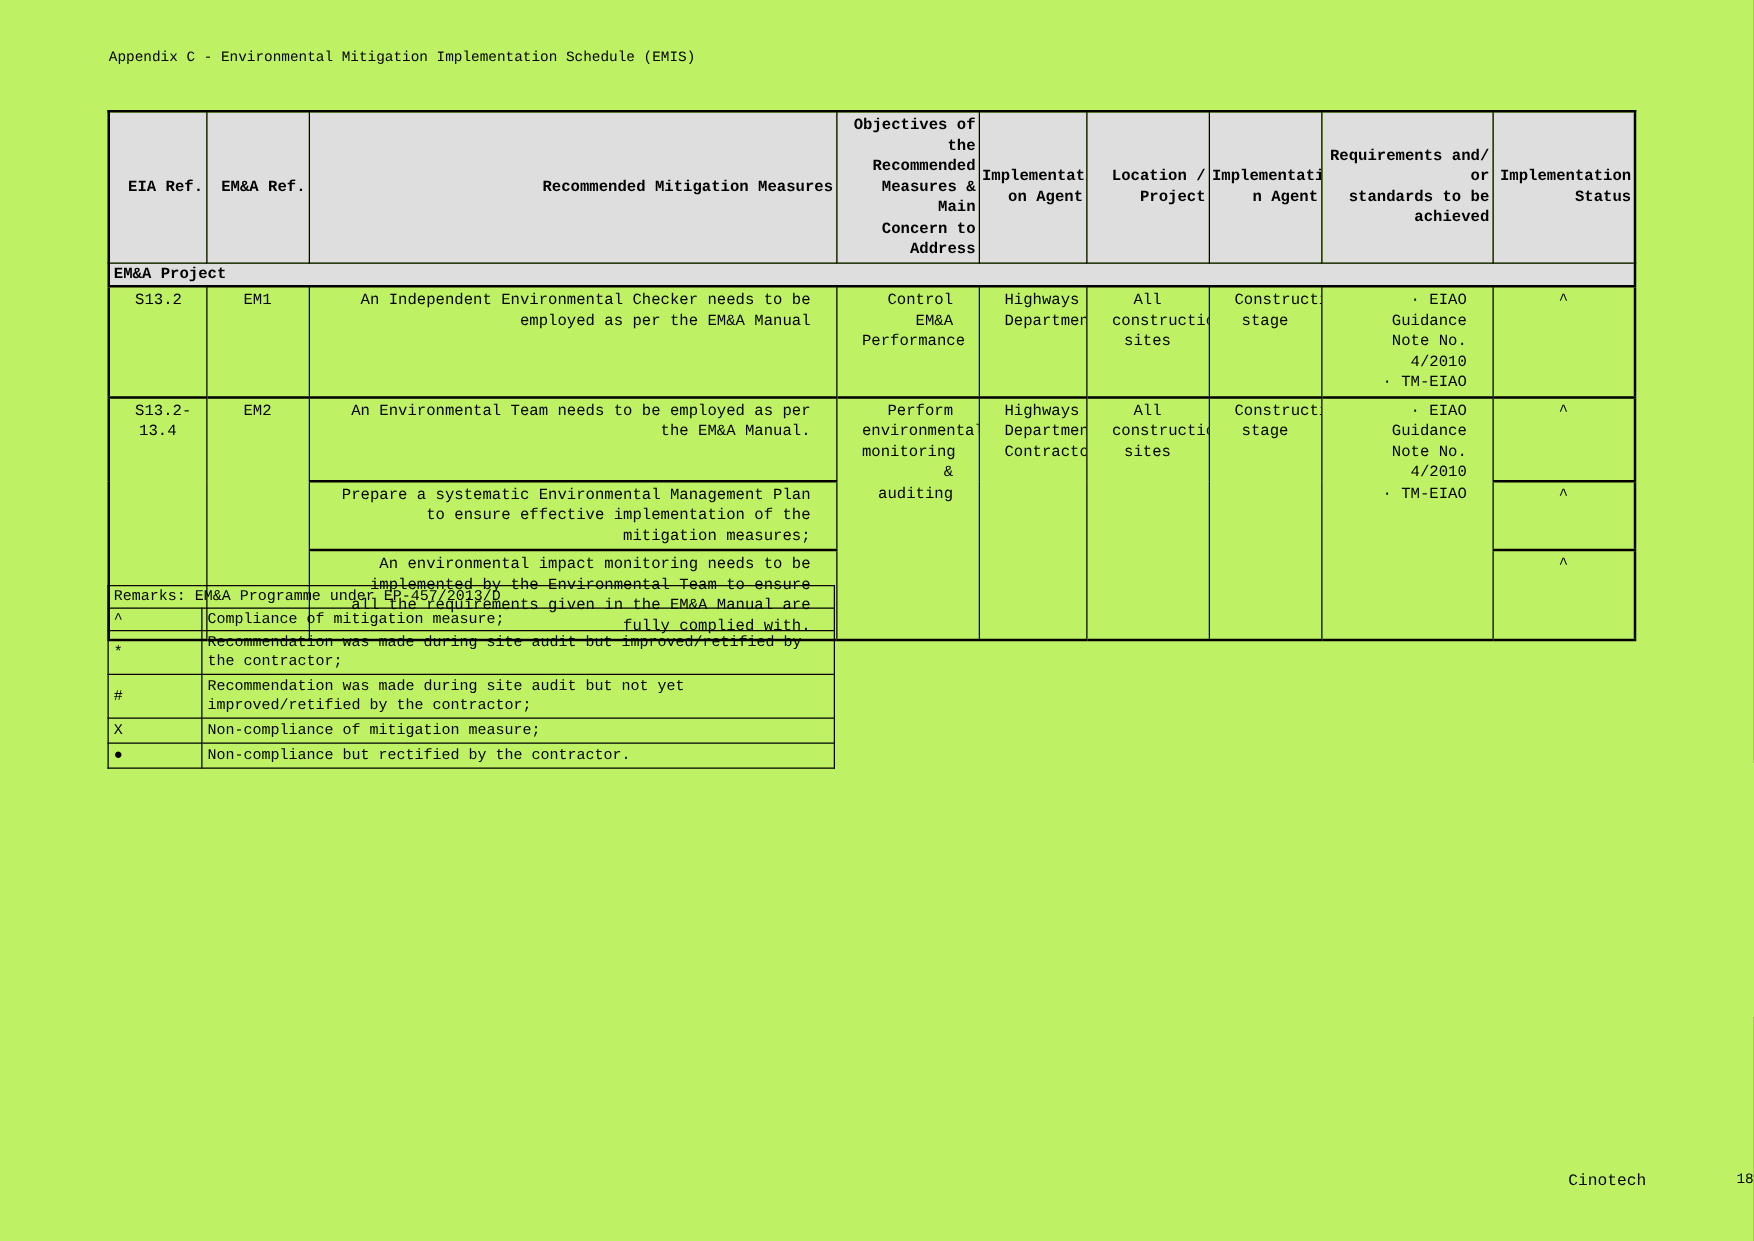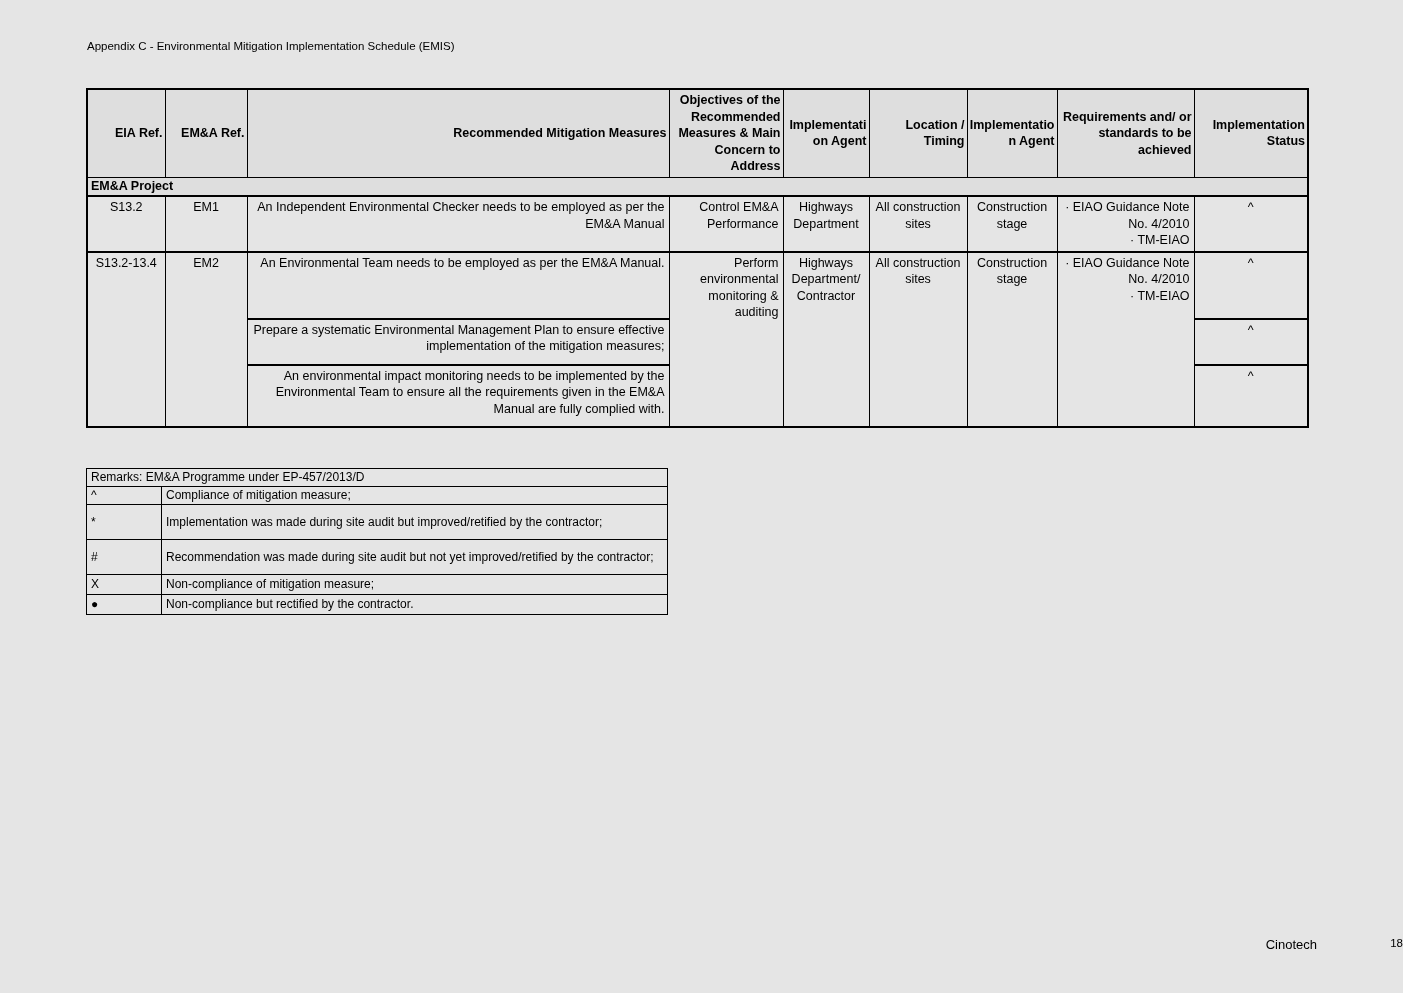--- a/index.html
+++ b/index.html
@@ -1,22 +1,22 @@
 <!DOCTYPE html>
 <html><head>
 <meta charset="utf-8">
 <style>
   * { margin: 0; padding: 0; box-sizing: border-box; }
   html, body { background: #888; }
   .page {
     position: relative;
     width: 1403px;
     height: 993px;
-    background: #e5e5e5;
-    font-family: Liberation Sans, sans-serif;
+    background: #bef264;
+    font-family: Liberation Mono, monospace;
     color: #000000;
     overflow: hidden;
   }
   .doc-title {
     position: absolute;
     left: 87px;
     top: 40px;
     font-size: 11.5px;
   }
 
@@ -27,21 +27,21 @@
     top: 88px;
     width: 1221px;
     border-collapse: collapse;
     table-layout: fixed;
     font-size: 12.5px;
     line-height: 16.5px;
   }
   table.main td, table.main th {
     border: 1px solid #000;
     vertical-align: top;
-    padding: 2px 4px;
+    padding: 2px 20px;
     overflow: hidden;
   }
   table.main { border: 2px solid #000; }
   table.main th {
     background: #dedede;
     font-weight: bold;
     text-align: right;
     vertical-align: middle;
     white-space: pre-line;
     border-bottom: 1px solid #000;
@@ -133,21 +133,21 @@
       <th>EM&amp;A Ref.</th>
       <th>Recommended Mitigation Measures</th>
       <th>Objectives of the
 Recommended
 Measures &amp; Main
 Concern to
 Address</th>
       <th>Implementati
 on Agent</th>
       <th>Location /
-Timing</th>
+Project</th>
       <th>Implementatio
 n Agent</th>
       <th>Requirements and/ or
 standards to be
 achieved</th>
       <th>Implementation
 Status</th>
     </tr>
     <tr class="section-row h-section">
       <td colspan="9">EM&amp;A Project</td>
@@ -195,21 +195,21 @@
     <tbody>
         <tr class="r-title">
       <td colspan="2">Remarks: EM&amp;A Programme under EP-457/2013/D</td>
     </tr>
     <tr class="r-caret">
       <td>^</td>
       <td>Compliance of mitigation measure;</td>
     </tr>
     <tr class="r-star">
       <td>*</td>
-      <td>Implementation was made during site audit but improved/retified by the contractor;</td>
+      <td>Recommendation was made during site audit but improved/retified by the contractor;</td>
     </tr>
     <tr class="r-hash">
       <td>#</td>
       <td>Recommendation was made during site audit but not yet improved/retified by the contractor;</td>
     </tr>
     <tr class="r-x">
       <td>X</td>
       <td>Non-compliance of mitigation measure;</td>
     </tr>
     <tr class="r-dot">

